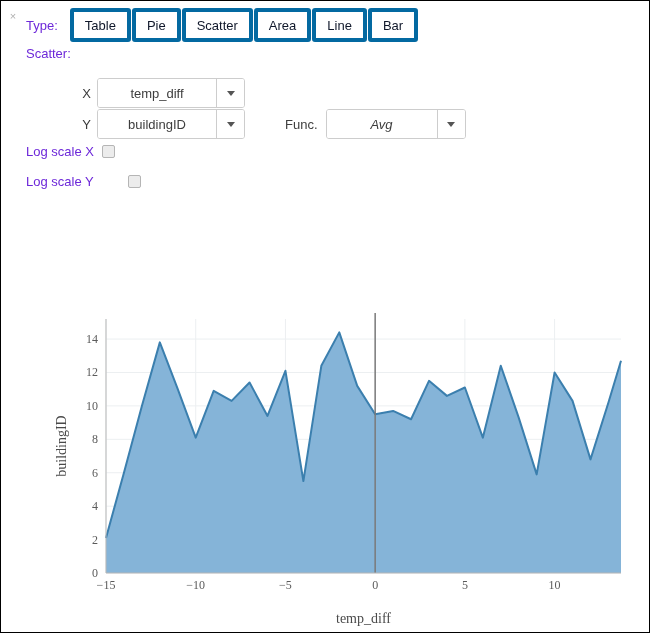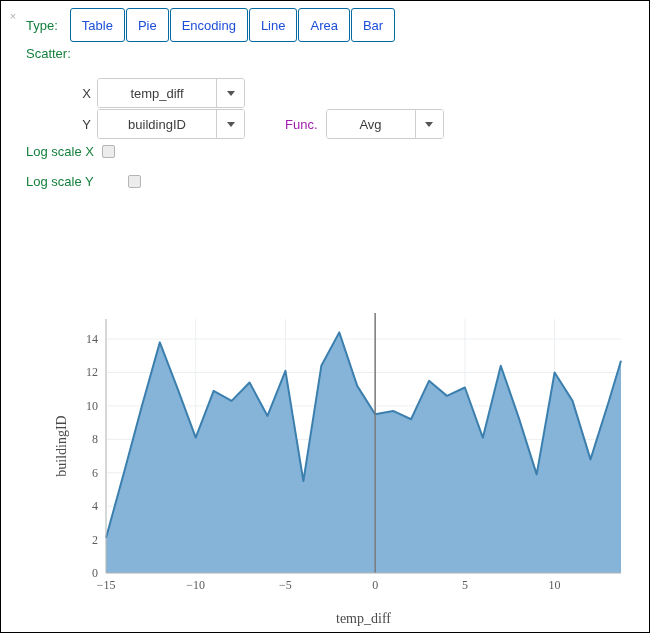--- a/index.html
+++ b/index.html
@@ -44,21 +44,21 @@
     top: 0;
     width: 650px;
   }
   .row {
     position: absolute;
     display: flex;
     align-items: center;
   }
   .form-label {
     font-size: 13px;
-    color: #15803d;
+    color: #6d28d9;
     font-family: "Liberation Sans", sans-serif;
     white-space: nowrap;
   }
 
   .row-type { left: 25px; top: 7px; }
   .row-encoding { left: 25px; top: 45px; }
   .row-x { left: 78px; top: 77px; }
   .row-y { left: 78px; top: 108px; }
   .row-logx { left: 25px; top: 143px; text-align: center; }
   .row-logy { left: 25px; top: 173px; gap: 26px; }
@@ -66,25 +66,25 @@
   .btn-group {
     display: flex;
     margin-left: 12px;
   }
   .btn {
     min-width: 38px;
     height: 34px;
     padding: 8px 11px;
     box-sizing: border-box;
     background: #ffffff;
-    border: 1px solid #0369a1;
+    border: 4px solid #0369a1;
     border-radius: 3px;
     margin-right: 1px;
     font-size: 13px;
-    color: #1d4ed8;
+    color: #0f172a;
     font-family: "Liberation Sans", sans-serif;
     display: flex;
     align-items: center;
     justify-content: center;
     cursor: pointer;
     line-height: 1;
   }
   .btn:last-child { margin-right: 8px; }
 
   .axis-letter {
@@ -127,26 +127,26 @@
   .caret {
     width: 0;
     height: 0;
     border-left: 4px solid transparent;
     border-right: 4px solid transparent;
     border-top: 5px solid #555555;
   }
 
   .func-label {
     font-size: 13px;
-    color: #a21caf;
+    color: #404040;
     margin-left: 40px;
     margin-right: 8px;
     font-family: "Liberation Sans", sans-serif;
   }
-  .select-func .select-value { width: 88px; }
+  .select-func .select-value { width: 110px; font-style: italic; }
 
   .checkbox {
     width: 13px;
     height: 13px;
     box-sizing: border-box;
     border: 1px solid #b5b5b5;
     border-radius: 2px;
     background: #ececec;
     margin-left: 8px;
     cursor: pointer;
@@ -180,23 +180,23 @@
 
   <div class="close-icon">×</div>
 
   <div class="controls">
 
     <div class="row row-type">
       <span class="form-label">Type:</span>
       <div class="btn-group">
         <div class="btn">Table</div>
         <div class="btn">Pie</div>
-        <div class="btn">Encoding</div>
+        <div class="btn">Scatter</div>
+        <div class="btn">Area</div>
         <div class="btn">Line</div>
-        <div class="btn">Area</div>
         <div class="btn">Bar</div>
       </div>
     </div>
 
     <div class="row row-encoding">
       <span class="form-label">Scatter:</span>
     </div>
 
     <div class="row row-x">
       <span class="axis-letter">X</span>

